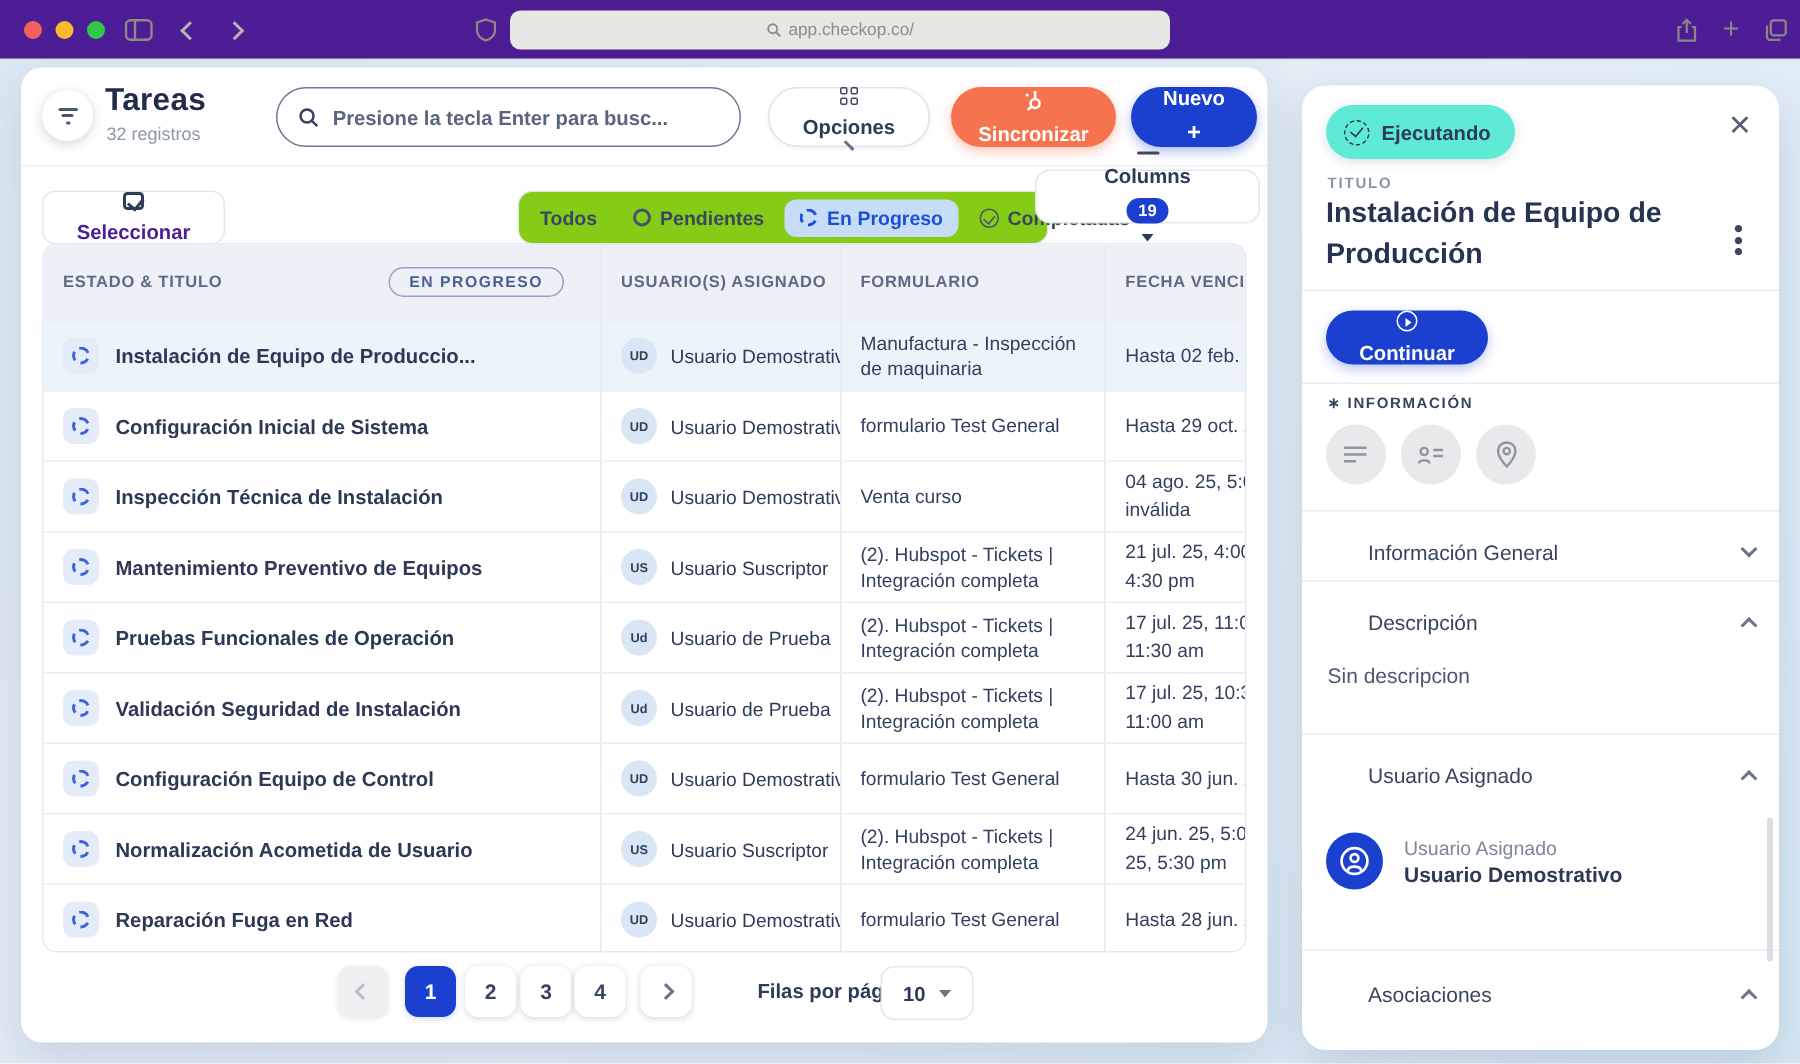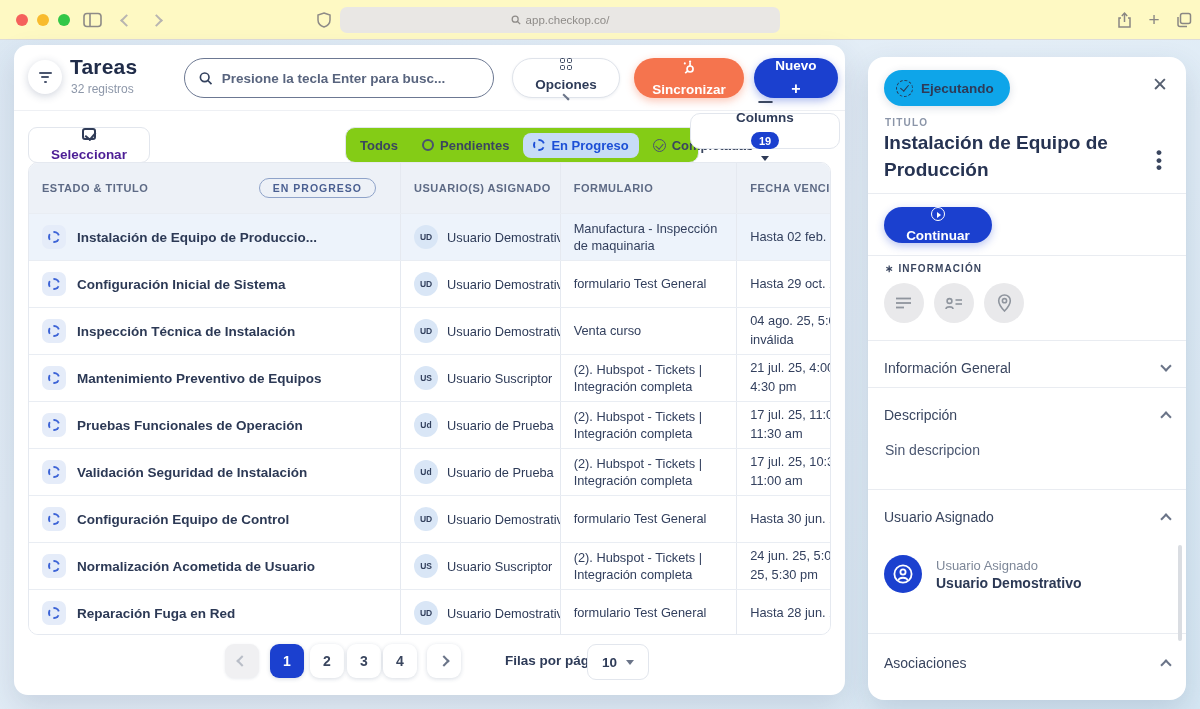--- a/index.html
+++ b/index.html
@@ -1,20 +1,20 @@
 <!DOCTYPE html>
 <html><head>
 <meta charset="utf-8">
 <style>
   * { margin:0; padding:0; box-sizing:border-box; }
   html,body { width:1200px; height:709px; font-family:"Liberation Sans", sans-serif; }
   body { position:relative; overflow:hidden; background:linear-gradient(135deg,#dce8f3 0%,#e4eef7 55%,#d7e8f4 100%); }
 
   
-  .chrome { position:absolute; left:0; top:0; width:1200px; height:40px; background:#fef9c3; border-bottom:1px solid #dddcda; }
+  .chrome { position:absolute; left:0; top:0; width:1200px; height:40px; background:#4c1d95; border-bottom:1px solid #dddcda; }
   .lights { position:absolute; left:16px; top:14px; display:flex; gap:9px; }
   .light { width:12px; height:12px; border-radius:50%; }
   .l-red{ background:#f5615c; } .l-yellow{ background:#f8bb2e; } .l-green{ background:#33c748; }
   .chrome-icon { position:absolute; top:8px; color:#8e8b87; display:flex; align-items:center; justify-content:center; width:24px; height:24px; }
   .nav-chev { width:9px; height:9px; border-right:2.2px solid #b8b5b1; border-bottom:2.2px solid #b8b5b1; display:inline-block; }
   .chev-l { transform:rotate(135deg); } .chev-r { transform:rotate(-45deg); }
   .urlbar { position:absolute; left:340px; top:7px; width:440px; height:26px; background:#e9e7e4; border-radius:7px; display:flex; align-items:center; justify-content:center; gap:5px; color:#8e8b88; font-size:11.5px; }
 
   
   .card { position:absolute; left:14px; top:45px; width:831px; height:650px; background:#ffffff; border-radius:14px; box-shadow:0 12px 30px rgba(40,60,100,.14); }
@@ -75,35 +75,35 @@
   .pager { position:absolute; left:0; top:599px; width:100%; height:36px; }
   .pg { position:absolute; top:0; width:34px; height:34px; border-radius:9px; background:#fff; box-shadow:0 1px 4px rgba(40,60,100,.18); display:flex; align-items:center; justify-content:center; font-size:14px; font-weight:bold; color:#3a465f; cursor:pointer; }
   .pg.disabled { background:#f0f0f2; box-shadow:0 1px 3px rgba(40,60,100,.10); }
   .pg.active { background:#1b40cf; color:#fff; }
   .pg-chev { width:8px; height:8px; border-right:2.2px solid #6a7488; border-bottom:2.2px solid #6a7488; }
   .rows-label { position:absolute; left:466px; top:9px; font-size:13.5px; color:#2e3b58; font-weight:600;padding-left:25px; }
   .rows-select { position:absolute; left:573px; top:0; width:62px; height:36px; border:1px solid #e2e6ed; border-radius:9px; background:#fff; display:flex; align-items:center; justify-content:center; gap:9px; font-size:13.5px; font-weight:bold; color:#2e3b58; cursor:pointer; }
 
   
   .panel { position:absolute; left:868px; top:57px; width:318px; height:643px; background:#fff; border-radius:16px; box-shadow:0 12px 30px rgba(40,60,100,.16); }
-  .exec-badge { position:absolute; left:16px; top:13px; height:36px; border-radius:18px; background:#0ea5e9; box-shadow:0 2px 8px rgba(40,60,100,.16); display:flex; align-items:center; gap:8px; padding:0 16px 0 12px; font-size:13.5px; font-weight:600; color:#2e3b58; }
+  .exec-badge { position:absolute; left:16px; top:13px; height:36px; border-radius:18px; background:#5eead4; box-shadow:0 2px 8px rgba(40,60,100,.16); display:flex; align-items:center; gap:8px; padding:0 16px 0 12px; font-size:13.5px; font-weight:600; color:#2e3b58; }
   .exec-ic { width:17px; height:17px; border:1.8px dashed #2b3550; border-radius:50%; position:relative; }
   .exec-ic:after { content:""; position:absolute; left:4.5px; top:2.5px; width:4px; height:7px; border-right:1.8px solid #2b3550; border-bottom:1.8px solid #2b3550; transform:rotate(40deg); }
   .close-x { position:absolute; right:18px; top:18px; font-size:19px; color:#555f70; cursor:pointer; line-height:1; }
   .titulo-label { position:absolute; left:17px; top:60px; font-size:10px; font-weight:bold; letter-spacing:1.2px; color:#8b95a8; }
   .panel-title { position:absolute; left:16px; top:73px; width:252px; font-size:19px; font-weight:600; color:#263352; line-height:1.42; }
   .kebab { position:absolute; right:20px; top:92px; color:#3a465f; font-size:17px; font-weight:bold; letter-spacing:0; cursor:pointer; line-height:.45; text-align:center; width:14px; }
   .pdiv { position:absolute; left:0; width:100%; height:1px; background:#e9ecf1; }
   .btn-continue { position:absolute; left:16px; top:150px; width:108px; height:36px; border-radius:18px; background:#1b40cf; color:#fff; font-size:13.5px; font-weight:bold; display:flex; align-items:center; justify-content:center; gap:7px; box-shadow:0 3px 8px rgba(27,64,207,.3); cursor:pointer;flex-direction:column; }
   .play-ic { width:14px; height:14px; border:1.6px solid #fff; border-radius:50%; position:relative; }
   .play-ic:after { content:""; position:absolute; left:5px; top:3.5px; width:0; height:0; border-left:4px solid #fff; border-top:3px solid transparent; border-bottom:3px solid transparent; }
   .info-label { position:absolute; left:17px; top:206px; font-size:10px; font-weight:bold; letter-spacing:1.1px; color:#39455f; }
   .info-icons { position:absolute; left:16px; top:226px; display:flex; gap:10px; }
   .info-circle { width:40px; height:40px; border-radius:50%; background:#e9e9eb; display:flex; align-items:center; justify-content:center; cursor:pointer; }
-  .sec-label { font-size:14px; color:#39455f; }
+  .sec-label { font-size:14px; color:#39455f;margin-left:28px; }
   .sec-chev { width:8px; height:8px; border-right:2px solid #6a7488; border-bottom:2px solid #6a7488; }
   .sec-chev.down { transform:rotate(45deg); margin-top:-4px; }
   .sec-chev.up { transform:rotate(-135deg); margin-top:4px; }
   .sec-row { position:absolute; left:16px; width:286px; display:flex; align-items:center; justify-content:space-between; cursor:pointer; }
   .desc-value { position:absolute; left:17px; top:385px; font-size:14px; color:#4a5670; }
   .assigned-row { position:absolute; left:16px; top:498px; display:flex; align-items:center; gap:14px; }
   .assigned-avatar { width:38px; height:38px; border-radius:50%; background:#1b40cf; display:flex; align-items:center; justify-content:center; }
   .as-label { font-size:13px; color:#7d8798; }
   .as-name { font-size:14px; font-weight:bold; color:#2c3955; margin-top:2px; }
   .pscroll { position:absolute; right:4px; top:488px; width:4px; height:96px; border-radius:2px; background:#dadde2; }

